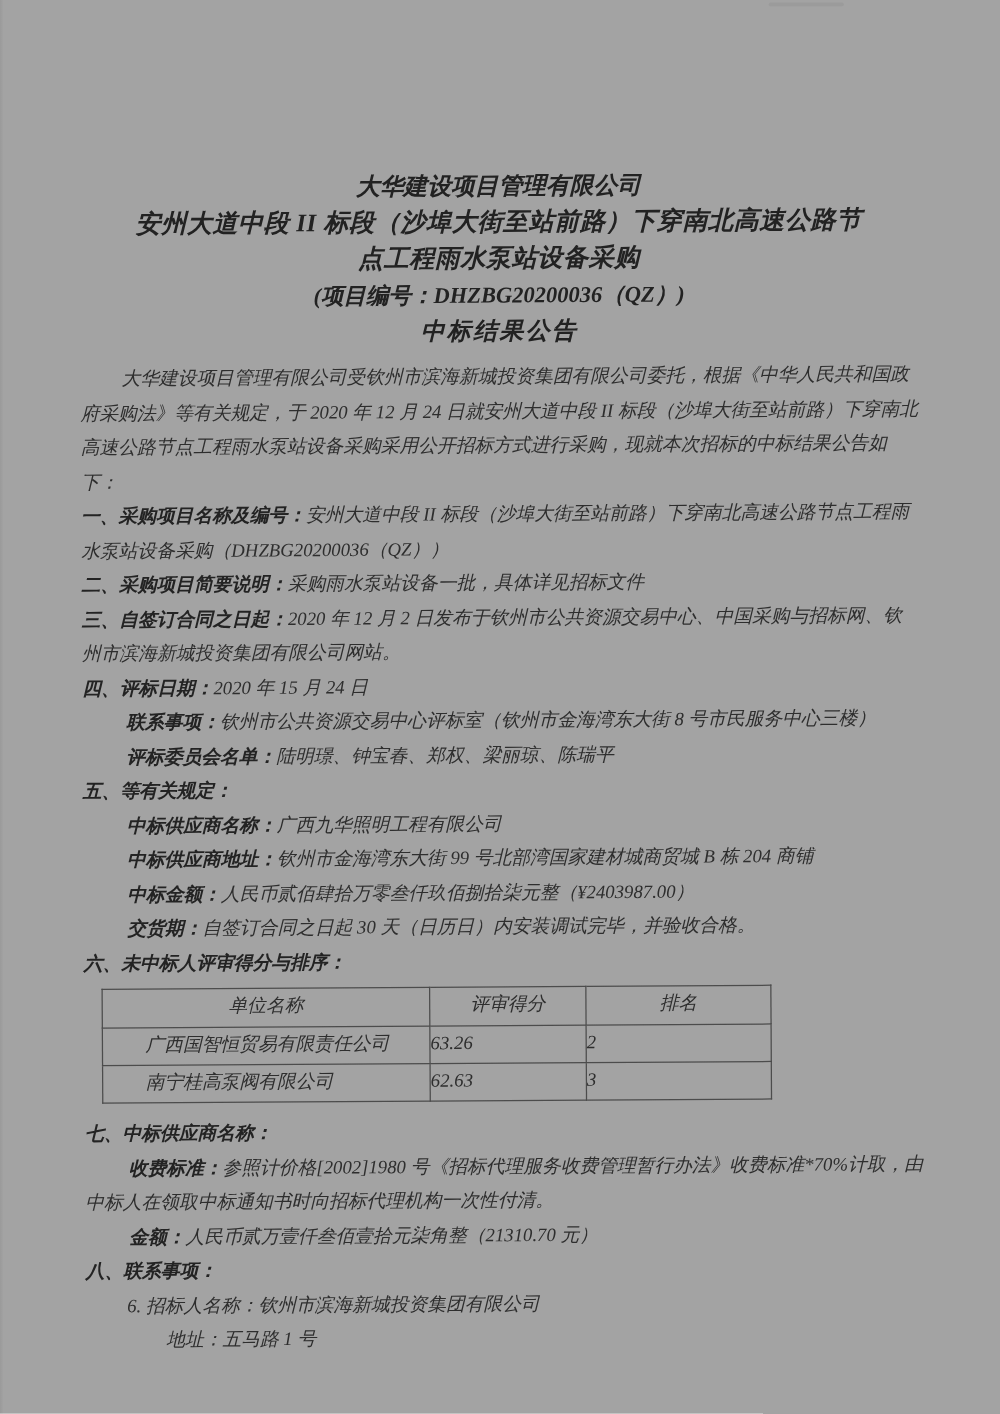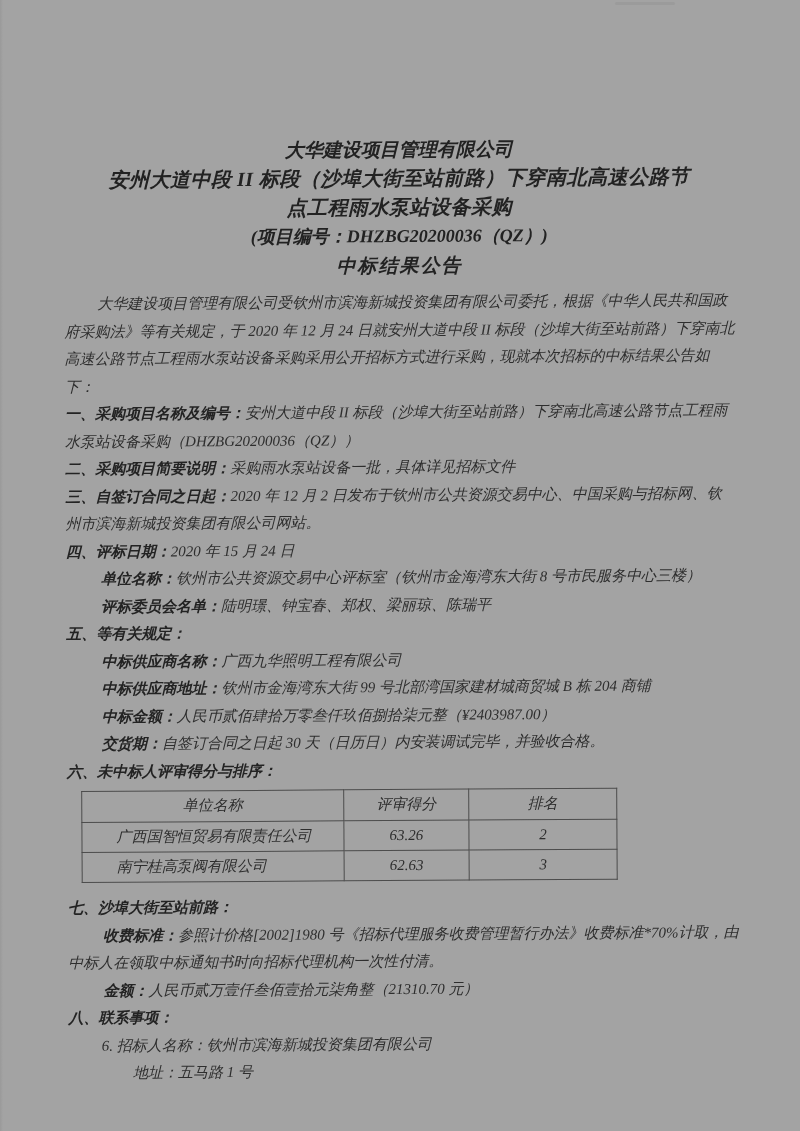--- a/index.html
+++ b/index.html
@@ -61,21 +61,21 @@
     table-layout: fixed;
   }
   table.score-table th, table.score-table td {
     border: 1.4px solid #4c4c4c;
     font-size: 15px;
     font-weight: normal;
     color: #2e2e2e;
     padding: 0;
   }
   table.score-table th { height: 30px; text-align: center; }
-  table.score-table td { height: 29px; text-align: center; }
+  table.score-table td { height: 29px; text-align: left; }
   table.score-table td.name-cell { text-align: left; padding-left: 34px; }
 </style>
 </head>
 <body>
 
 <div class="page">
   <div class="scan-edge-left"></div>
   <div class="scan-mark-top"></div>
 
   <div class="sheet">
@@ -90,21 +90,21 @@
 
     <p class="intro">大华建设项目管理有限公司受钦州市滨海新城投资集团有限公司委托，根据《中华人民共和国政府采购法》等有关规定，于 2020 年 12 月 24 日就安州大道中段 II 标段（沙埠大街至站前路）下穿南北高速公路节点工程雨水泵站设备采购采用公开招标方式进行采购，现就本次招标的中标结果公告如下：</p>
 
     <p><b class="lbl">一、采购项目名称及编号：</b><span>安州大道中段 II 标段（沙埠大街至站前路）下穿南北高速公路节点工程雨水泵站设备采购（DHZBG20200036（QZ））</span></p>
 
     <p><b class="lbl">二、采购项目简要说明：</b><span>采购雨水泵站设备一批，具体详见招标文件</span></p>
 
     <p><b class="lbl">三、自签订合同之日起：</b><span>2020 年 12 月 2 日发布于钦州市公共资源交易中心、中国采购与招标网、钦州市滨海新城投资集团有限公司网站。</span></p>
 
     <p><b class="lbl">四、评标日期：</b><span>2020 年 15 月 24 日</span></p>
-    <p class="sub"><b class="lbl">单位名称：</b><span>钦州市公共资源交易中心评标室（钦州市金海湾东大街 8 号市民服务中心三楼）</span></p>
+    <p class="sub"><b class="lbl">联系事项：</b><span>钦州市公共资源交易中心评标室（钦州市金海湾东大街 8 号市民服务中心三楼）</span></p>
     <p class="sub"><b class="lbl">评标委员会名单：</b><span>陆明璟、钟宝春、郑权、梁丽琼、陈瑞平</span></p>
 
     <p><b class="lbl">五、等有关规定：</b></p>
     <p class="sub"><b class="lbl">中标供应商名称：</b><span>广西九华照明工程有限公司</span></p>
     <p class="sub"><b class="lbl">中标供应商地址：</b><span>钦州市金海湾东大街 99 号北部湾国家建材城商贸城 B 栋 204 商铺</span></p>
     <p class="sub"><b class="lbl">中标金额：</b><span>人民币贰佰肆拾万零叁仟玖佰捌拾柒元整（¥2403987.00）</span></p>
     <p class="sub"><b class="lbl">交货期：</b><span>自签订合同之日起 30 天（日历日）内安装调试完毕，并验收合格。</span></p>
 
     <p><b class="lbl">六、未中标人评审得分与排序：</b></p>
 
@@ -128,21 +128,21 @@
           <td>2</td>
         </tr>
         <tr>
           <td class="name-cell">南宁桂高泵阀有限公司</td>
           <td>62.63</td>
           <td>3</td>
         </tr>
       </tbody>
     </table>
 
-    <p><b class="lbl">七、沙埠大街至站前路：</b></p>
+    <p><b class="lbl">七、中标供应商名称：</b></p>
     <p class="hang"><b class="lbl">收费标准：</b><span>参照计价格[2002]1980 号《招标代理服务收费管理暂行办法》收费标准*70%计取，由中标人在领取中标通知书时向招标代理机构一次性付清。</span></p>
     <p class="sub"><b class="lbl">金额：</b><span>人民币贰万壹仟叁佰壹拾元柒角整（21310.70 元）</span></p>
 
     <p><b class="lbl">八、联系事项：</b></p>
     <p class="c-item"><span>6. 招标人名称：</span><span>钦州市滨海新城投资集团有限公司</span></p>
     <p class="c-addr"><span>地址：</span><span>五马路 1 号</span></p>
 
   </div>
 </div>
 

